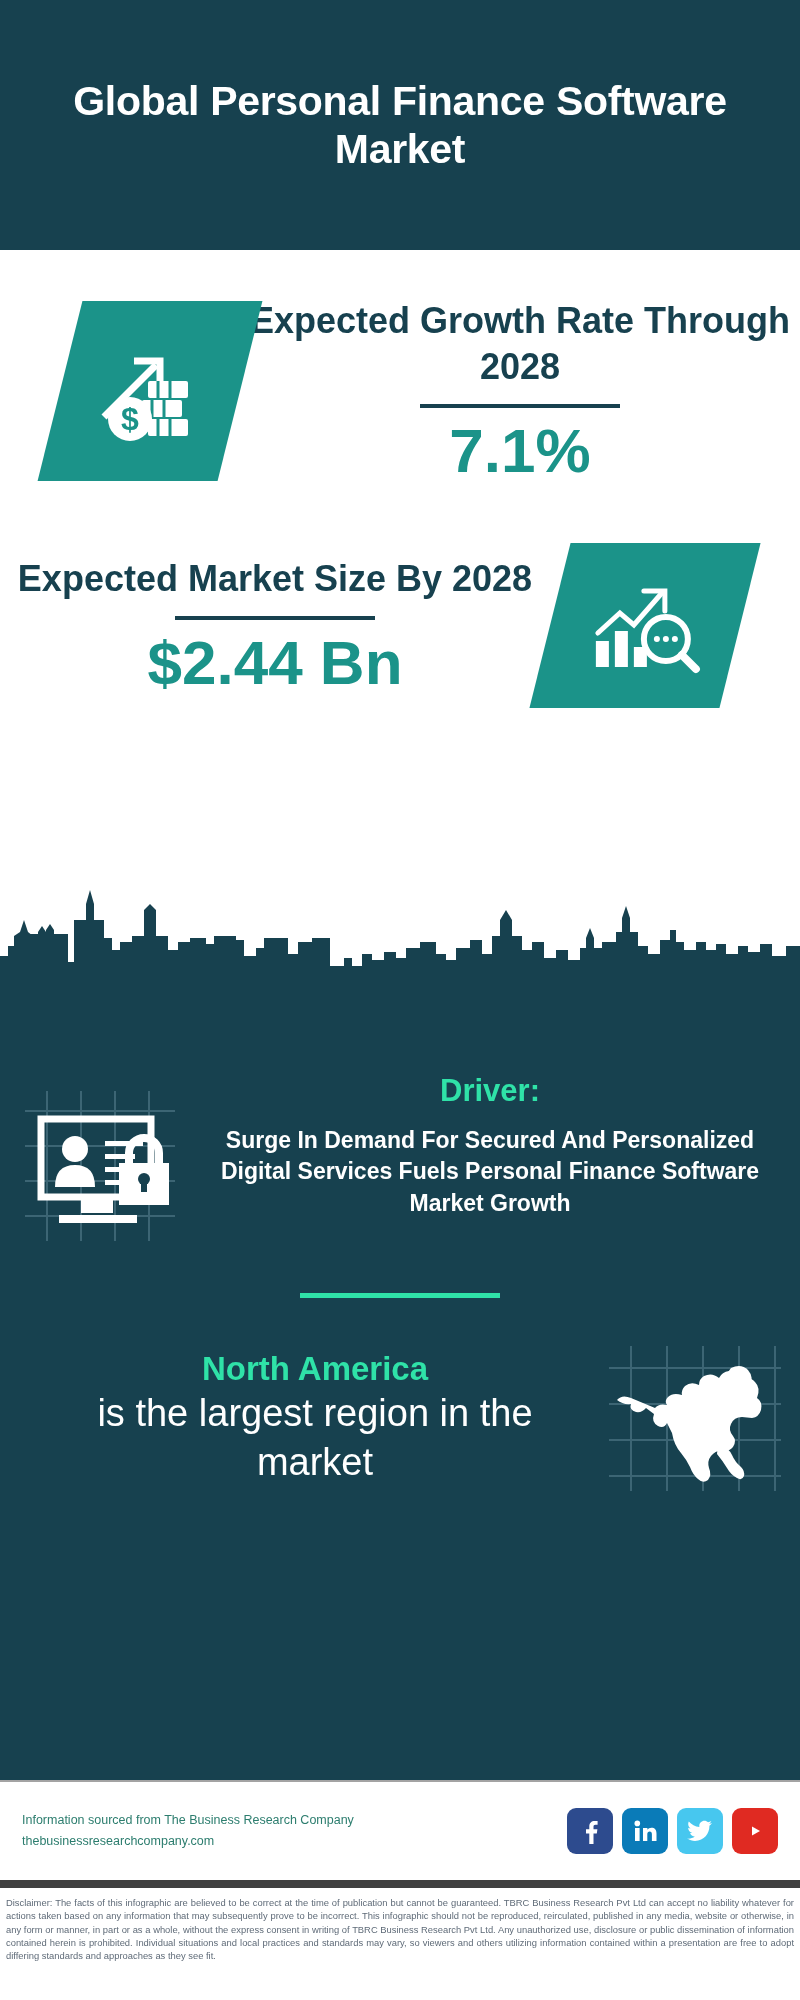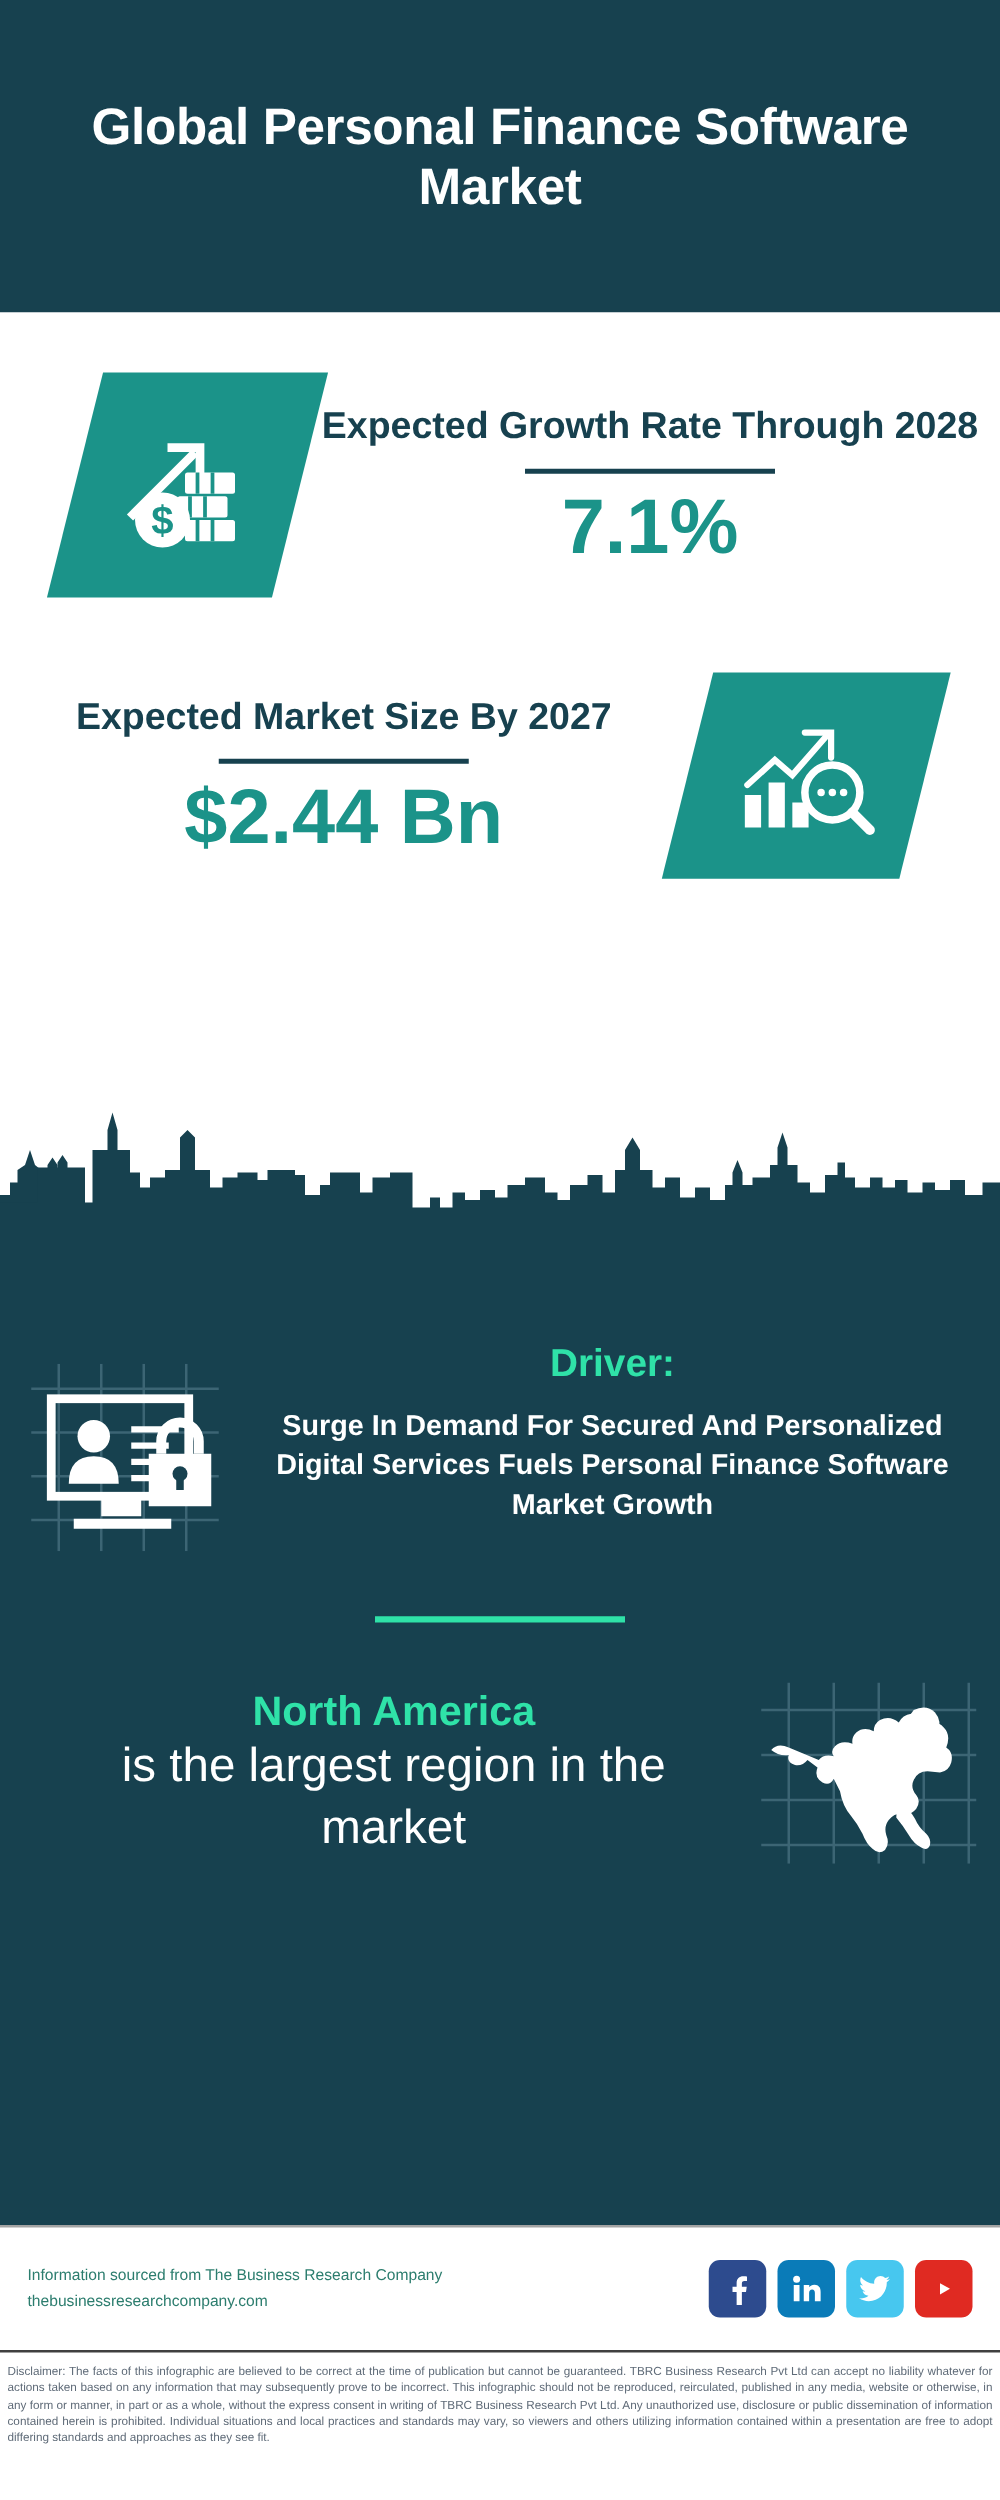--- a/index.html
+++ b/index.html
@@ -54,21 +54,21 @@
   }
   .para-right{
     width:190px;height:165px;
     transform:skewX(-14deg);
   }
   .para-inner{transform:skewX(14deg);display:flex;align-items:center;justify-content:center;}
 
   .stat-text{flex:1;text-align:center;}
   .stat-label{
     color:#17414f;
-    font-size:30px;font-weight:bold;line-height:1.28;
+    font-size:36px;font-weight:bold;line-height:1.28;
   }
   .rule{
     width:200px;height:4px;background:#17414f;
     margin:14px auto 10px auto;
   }
   .stat-value{
     color:#1b9389;
     font-size:62px;font-weight:bold;line-height:1.05;
   }
 
@@ -141,21 +141,21 @@
   }
   .soc-fb{background:#2d4b8e;}
   .soc-li{background:#0a7bb8;}
   .soc-tw{background:#47c7ef;}
   .soc-yt{background:#e02a22;}
 
   .disclaimer{
     width:800px;
     box-sizing:border-box;
     padding:8px 6px 0 6px;
-    border-top:2px solid #404040;
+    border-top:8px solid #404040;
     color:#5f6b78;
     font-size:9.4px;
     line-height:1.42;
     text-align:justify;
     font-family:"Liberation Sans", sans-serif;
   }
 </style>
 </head>
 <body>
 
@@ -195,21 +195,21 @@
       </div>
       <div class="stat-text">
         <div class="stat-label">Expected Growth Rate Through 2028</div>
         <div class="rule"></div>
         <div class="stat-value">7.1%</div>
       </div>
     </div>
 
     <div class="stat-row row-size">
       <div class="stat-text">
-        <div class="stat-label">Expected Market Size By 2027</div>
+        <div class="stat-label">Expected Market Size By 2028</div>
         <div class="rule"></div>
         <div class="stat-value">$2.44 Bn</div>
       </div>
       <div class="para para-right" style="margin-right:60px;">
         <div class="para-inner">
           <svg width="118" height="110" viewBox="0 0 118 110">
             <g stroke="#ffffff" stroke-width="5" fill="none" stroke-linecap="round">
               <path d="M12 62 L34 42 L48 54 L76 22"></path>
               <path d="M58 20 L79 20 L79 40"></path>
             </g>

